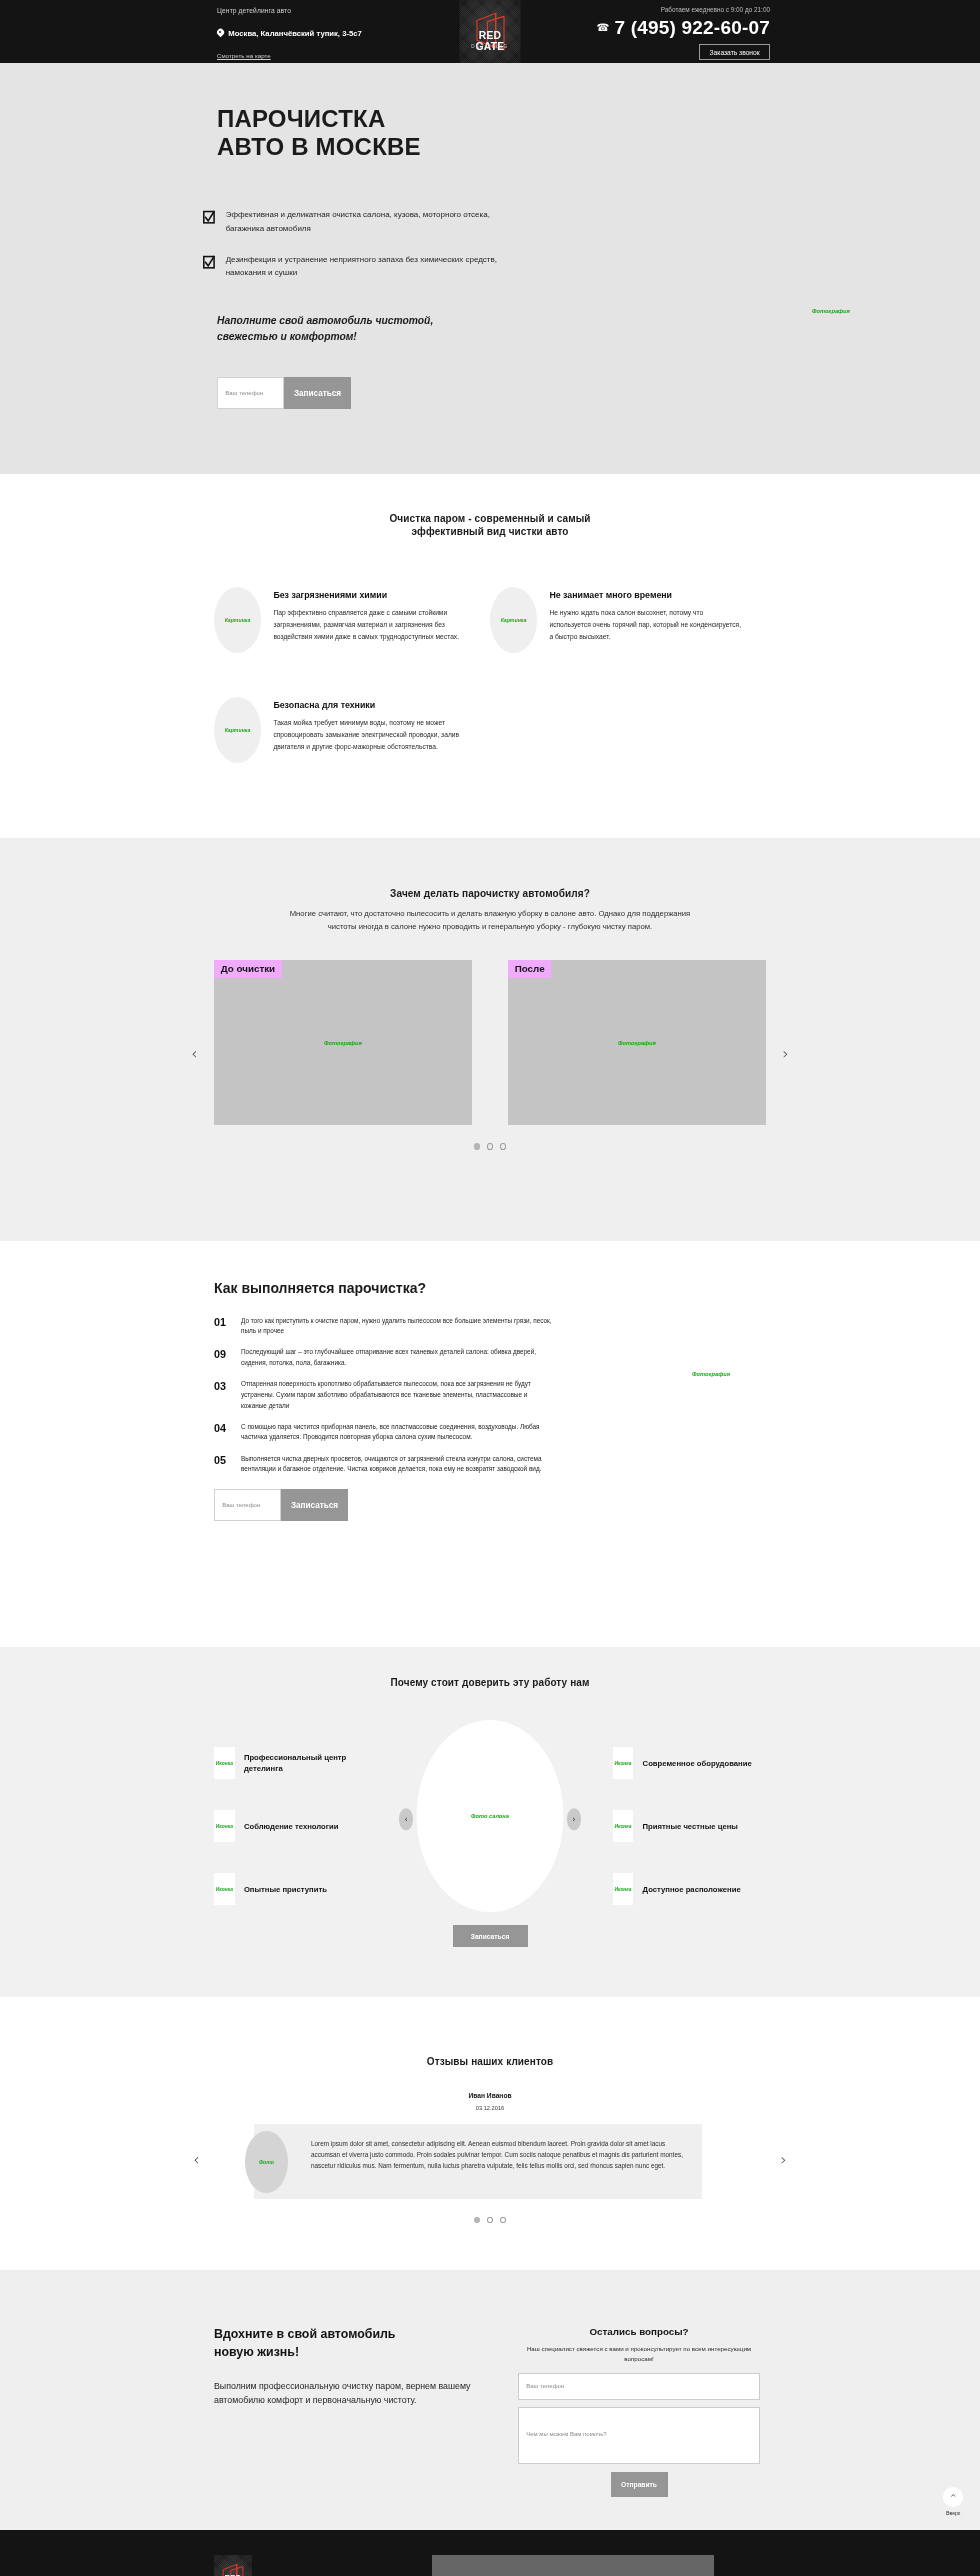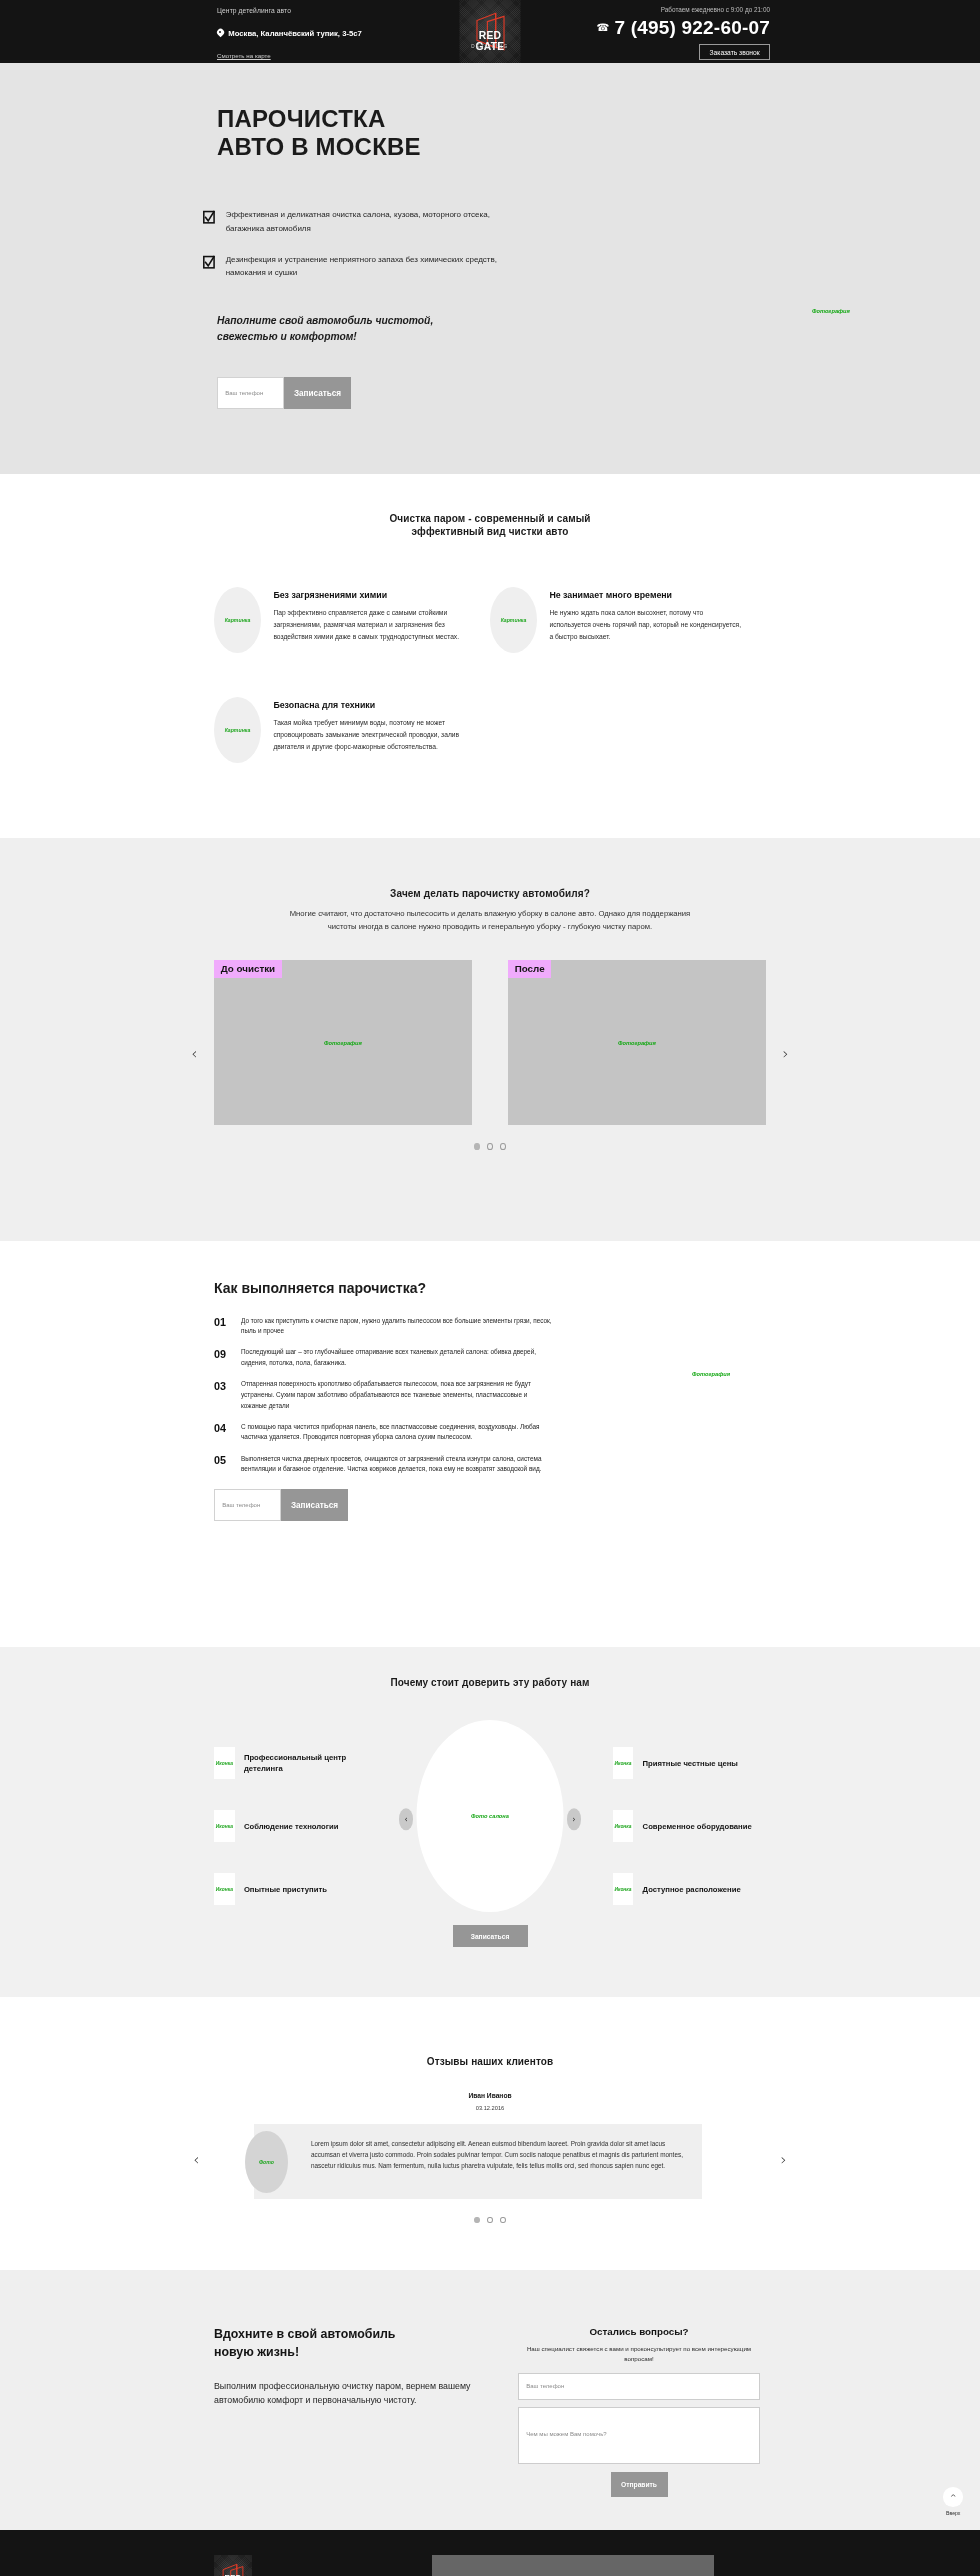--- a/index.html
+++ b/index.html
@@ -485,27 +485,27 @@
               </span>
             <span class="trust-lb">Опытные приступить</span>
           </div>
         </div>
 
         <div class="trust-col right">
           <div class="trust-item">
             <span class="trust-ic">
                 <span class="ic-ph">Иконка</span>
               </span>
-            <span class="trust-lb">Приятные честные цены</span>
+            <span class="trust-lb">Современное оборудование</span>
           </div>
           <div class="trust-item">
             <span class="trust-ic">
                 <span class="ic-ph">Иконка</span>
               </span>
-            <span class="trust-lb">Современное оборудование</span>
+            <span class="trust-lb">Приятные честные цены</span>
           </div>
           <div class="trust-item">
             <span class="trust-ic">
                 <span class="ic-ph">Иконка</span>
               </span>
             <span class="trust-lb">Доступное расположение</span>
           </div>
         </div>
       </div>
 

